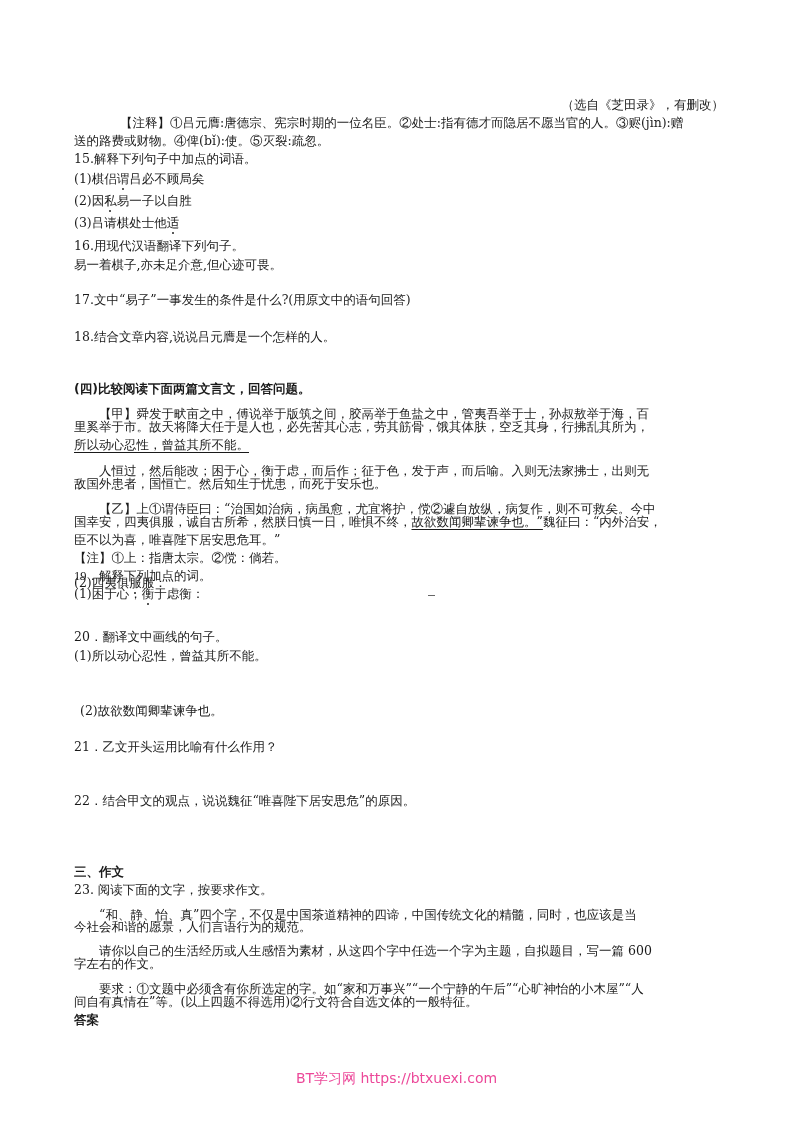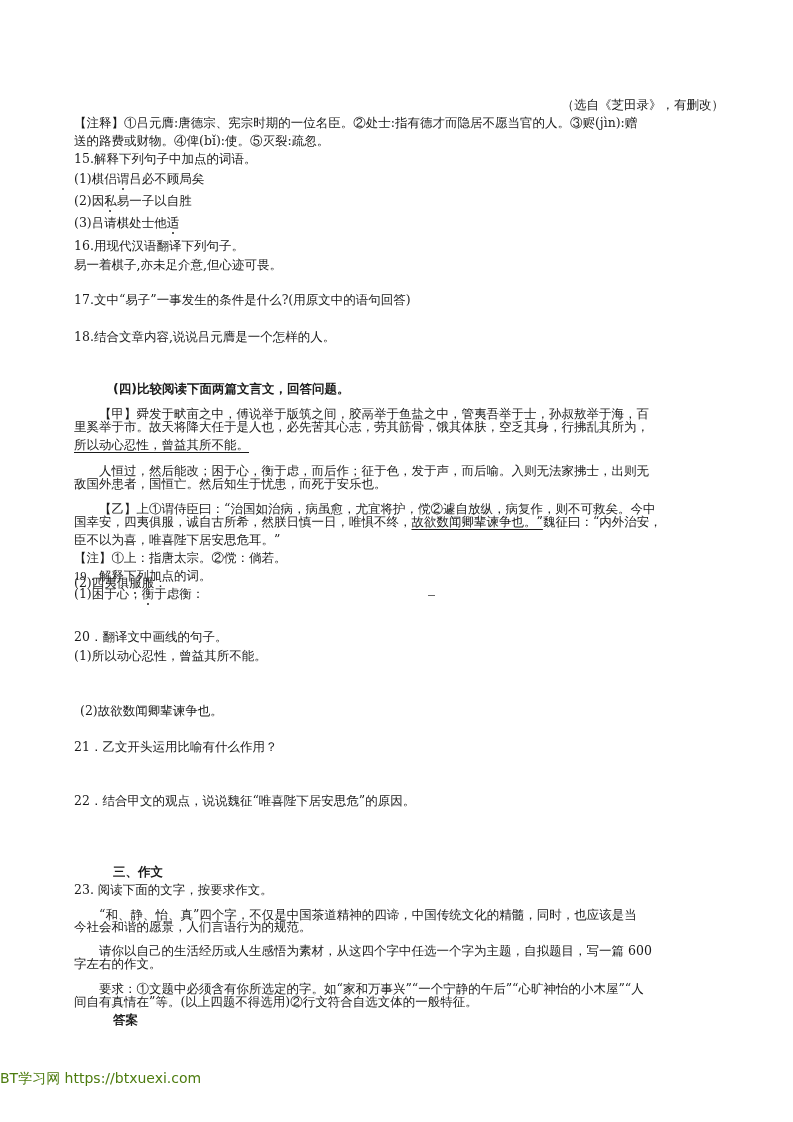--- a/index.html
+++ b/index.html
@@ -4,40 +4,40 @@
   <style>
     html, body { margin: 0; padding: 0; background: #ffffff; }
     body {
       width: 793px; height: 1122px; position: relative; overflow: hidden;
       font-family: "DejaVu Serif", "Liberation Serif", serif;
       color: #1a1a1a; font-size: 12.5px;
     }
     .page { position: absolute; left: 74px; top: 0; width: 650px; }
     .line { position: absolute; left: 0; white-space: nowrap; line-height: 18px; }
     .right { right: 0; left: auto; }
-    .bold { font-weight: bold; font-family: "DejaVu Sans", "Liberation Sans", sans-serif; margin-left: 39px; }
+    .bold { font-weight: bold; font-family: "DejaVu Sans", "Liberation Sans", sans-serif; }
     .indent { padding-left: 25px; margin-top: 6px; }
     .ul { text-decoration: underline; text-underline-offset: 3px; text-decoration-thickness: 1px; }
     .dotted { position: relative; }
     .dotted::after {
       content: ""; position: absolute; left: 50%; bottom: -4px; width: 2px; height: 2px;
       background: #222; border-radius: 50%; transform: translateX(-50%);
     }
     .dash { position: absolute; left: 428px; top: 595px; width: 7px; height: 1px; background: #666; }
     .footer {
-      position: absolute; top: 1070px; left: 0; width: 793px; text-align: left;
-      font-family: "DejaVu Sans", "Liberation Sans", sans-serif; font-size: 14px; color: #4d7c0f;
+      position: absolute; top: 1070px; left: 0; width: 793px; text-align: center;
+      font-family: "DejaVu Sans", "Liberation Sans", sans-serif; font-size: 14px; color: #ec4899;
     }
   </style>
 </head>
 <body>
 
 <div class="page">
   <div class="line right" style="top:96px;">（选自《芝田录》，有删改）</div>
-  <div class="line" style="top:114px;">【注释】①吕元膺:唐德宗、宪宗时期的一位名臣。②处士:指有德才而隐居不愿当官的人。③赆(jìn):赠</div>
+  <div class="line" style="top:114px;margin-left:46px;">【注释】①吕元膺:唐德宗、宪宗时期的一位名臣。②处士:指有德才而隐居不愿当官的人。③赆(jìn):赠</div>
   <div class="line" style="top:132px;">送的路费或财物。④俾(bǐ):使。⑤灭裂:疏忽。</div>
 
   <div class="line" style="top:150px;text-align:center;">15.解释下列句子中加点的词语。</div>
   <div class="line" style="top:170px;">
     <span>(1)棋侣</span><span class="dotted">谓</span><span>吕必不顾局矣</span>
   </div>
   <div class="line" style="top:192px;">
     <span>(2)因</span><span class="dotted">私</span><span>易一子以自胜</span>
   </div>
   <div class="line" style="top:214px;">

